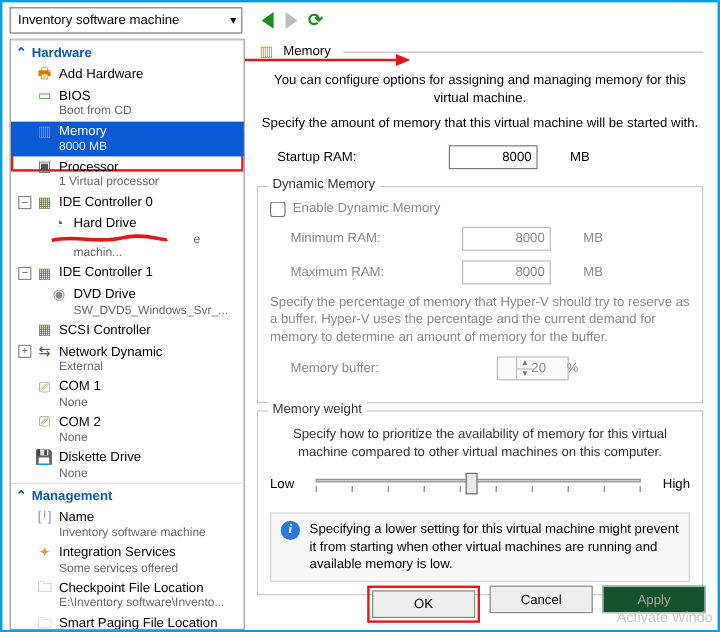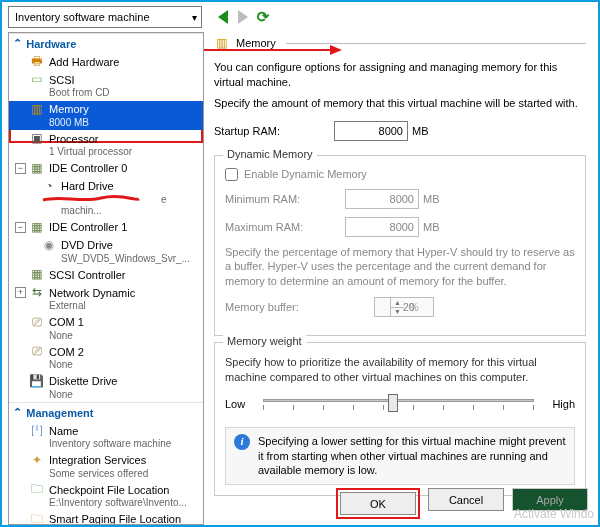--- a/index.html
+++ b/index.html
@@ -87,22 +87,22 @@
   .ic-name{color:#5e8cc8;}
   .ic-int{color:#caa23a;}
   .ic-chk{color:#3aa03a;}
   .ic-smart{color:#caa23a;}
   .redbox-left{position:absolute;left:0;top:78px;width:194px;height:32px;border:2px solid #e01818;pointer-events:none;}
   .right{flex:1;display:flex;flex-direction:column;padding:4px 8px 0 10px;position:relative;overflow:hidden;}
   .redarrow{position:absolute;left:-2px;top:12px;width:140px;height:10px;}
   .redarrow svg{width:140px;height:12px;}
   .pane-title{display:flex;align-items:center;gap:6px;margin-bottom:6px;}
   .pane-title .line{flex:1;height:1px;background:#bbb;margin-left:4px;}
-  .desc{margin:4px 0 2px 0;line-height:1.35;}
-  .formrow{display:flex;align-items:center;gap:0;margin:8px 0;}
+  .desc{margin:4px 0 2px 0;line-height:1.35;text-align:center;}
+  .formrow{display:flex;align-items:center;gap:23px;margin:8px 17px;}
   .formrow label{width:120px;}
   .inp{width:74px;height:20px;border:1px solid #7a7a7a;text-align:right;padding:0 4px;font:inherit;}
   .unit{margin-left:4px;}
   .group{border:1px solid #c8c8c8;margin-top:6px;padding:8px 10px 10px 10px;position:relative;}
   .group .legend{position:absolute;left:8px;top:-8px;background:#fff;padding:0 4px;color:#333;}
   .gdesc{color:#888;line-height:1.35;margin-bottom:6px;}
   .cbrow{display:flex;align-items:center;gap:6px;margin:4px 0 6px 0;color:#888;}
   .cbrow input{accent-color:#888;}
   .dimlbl{color:#888;width:120px;}
   .diminp{border:1px solid #bcbcbc;color:#888;background:#fff;}
@@ -113,21 +113,21 @@
   .spinner .btns div:first-child{border-bottom:1px solid #bcbcbc;}
   .weightrow{display:flex;align-items:center;gap:12px;margin-top:8px;}
   .slider{flex:1;position:relative;height:22px;margin:0 6px;}
   .slider .track{position:absolute;left:0;right:0;top:6px;height:3px;background:#c8c8c8;border:1px solid #999;}
   .slider .ticks{position:absolute;left:0;right:0;top:12px;height:6px;display:flex;justify-content:space-between;}
   .slider .ticks i{width:1px;height:5px;background:#888;display:block;}
   .slider .thumb{position:absolute;top:1px;left:46%;width:10px;height:18px;background:#e9e9e9;border:1px solid #6b6b6b;}
   .infobox{display:flex;gap:8px;align-items:flex-start;border:1px solid #d6d6d6;background:#f7f7f7;padding:6px 8px;margin-top:12px;line-height:1.35;}
   .iicon{width:16px;height:16px;border-radius:50%;background:#2b79d8;color:#fff;display:flex;align-items:center;justify-content:center;font-weight:bold;font-style:italic;font-family:Georgia,serif;flex-shrink:0;}
   .btnbar{position:absolute;bottom:6px;right:10px;display:flex;gap:8px;}
-  .btn{width:76px;height:23px;border:1px solid #8a8a8a;background:#eee;font:inherit;display:flex;align-items:center;justify-content:center;cursor:pointer;}
+  .btn{width:86px;height:23px;border:1px solid #8a8a8a;background:#eee;font:inherit;display:flex;align-items:center;justify-content:center;cursor:pointer;}
   .btn.disabled{color:#a8a8a8;border-color:#c8c8c8;background:#14532d;}
   .redbox-ok{border:2px solid #e01818;padding:2px;}
   .watermark{position:absolute;right:4px;bottom:4px;color:#c9c9c9;font-size:12px;pointer-events:none;text-align:right;line-height:1.2;}
   .trunc{white-space:nowrap;overflow:hidden;text-overflow:clip;}
 </style>
 </head>
 <body>
 
 <div class="wrap">
   <div class="topbar">
@@ -161,21 +161,21 @@
         <div class="item">
           <div class="row1">
               <span class="icon ic-hw">🖶</span>
               <span>Add Hardware</span>
             </div>
         </div>
 
         <div class="item">
           <div class="row1">
               <span class="icon ic-bios">▭</span>
-              <span>SCSI</span>
+              <span>BIOS</span>
             </div>
           <div class="sub">Boot from CD</div>
         </div>
 
         <div class="item sel">
           <div class="row1">
               <span class="icon ic-mem">▥</span>
               <span>Memory</span>
             </div>
           <div class="sub">8000 MB</div>

